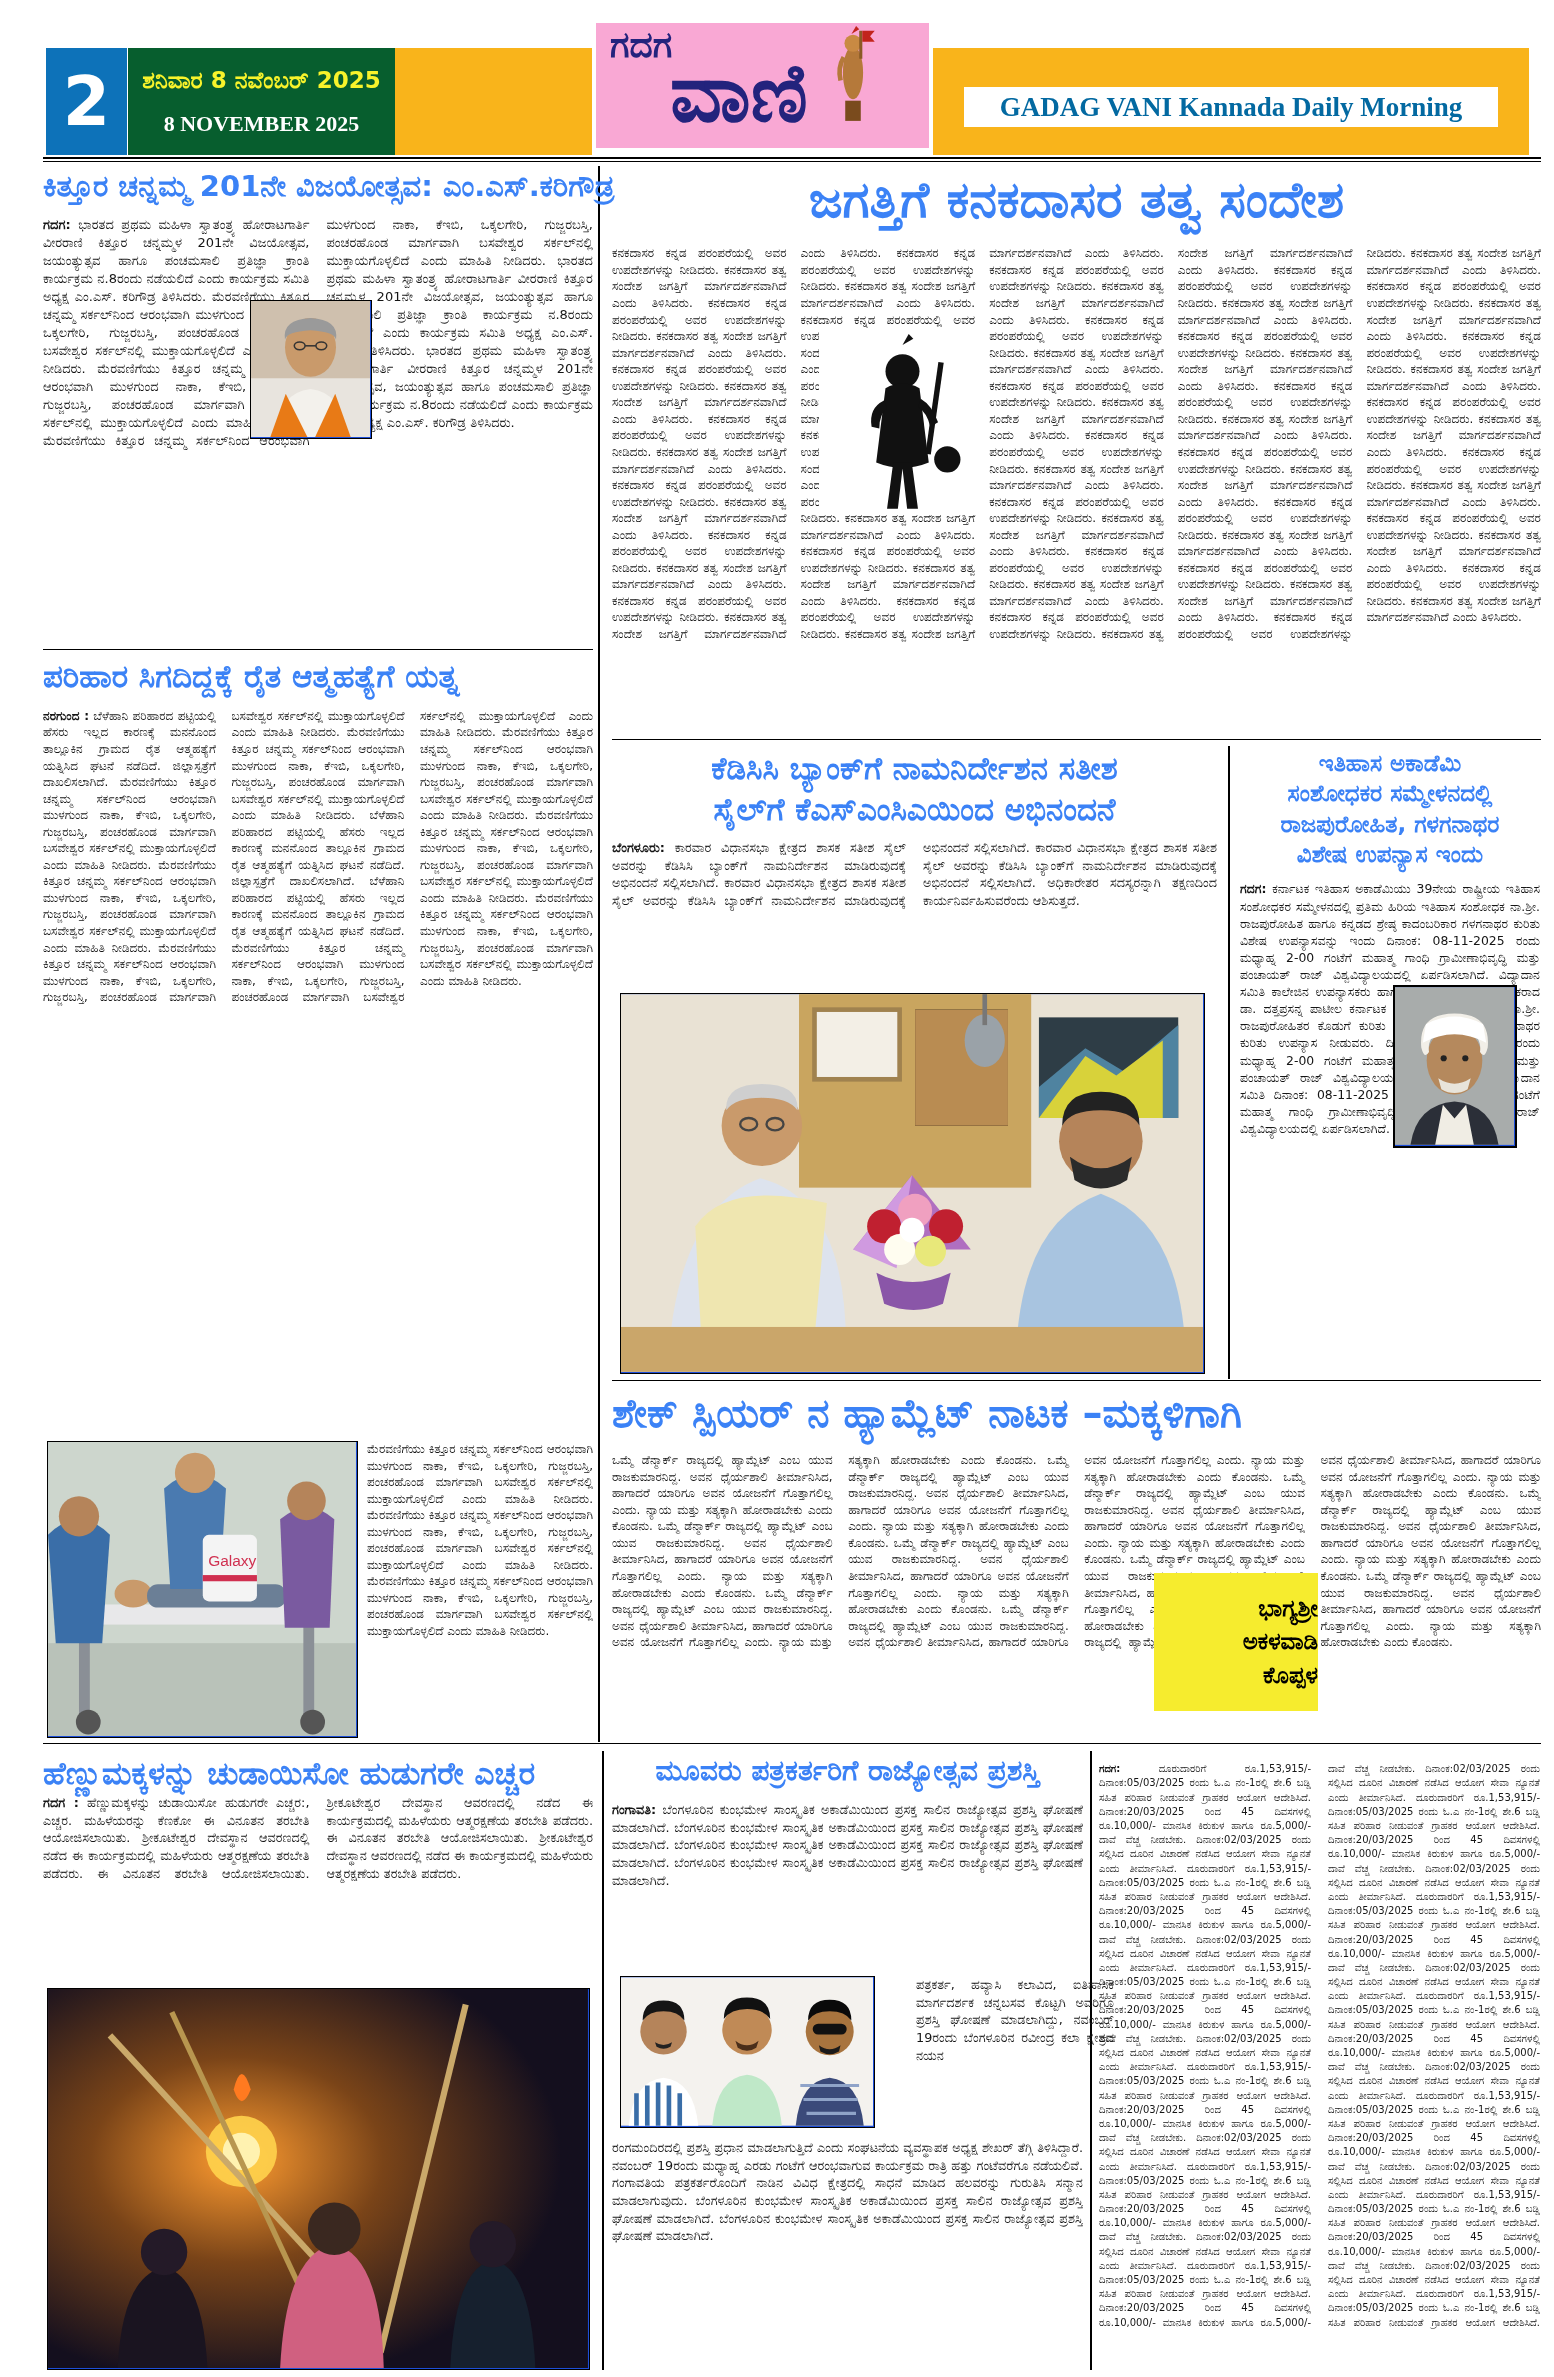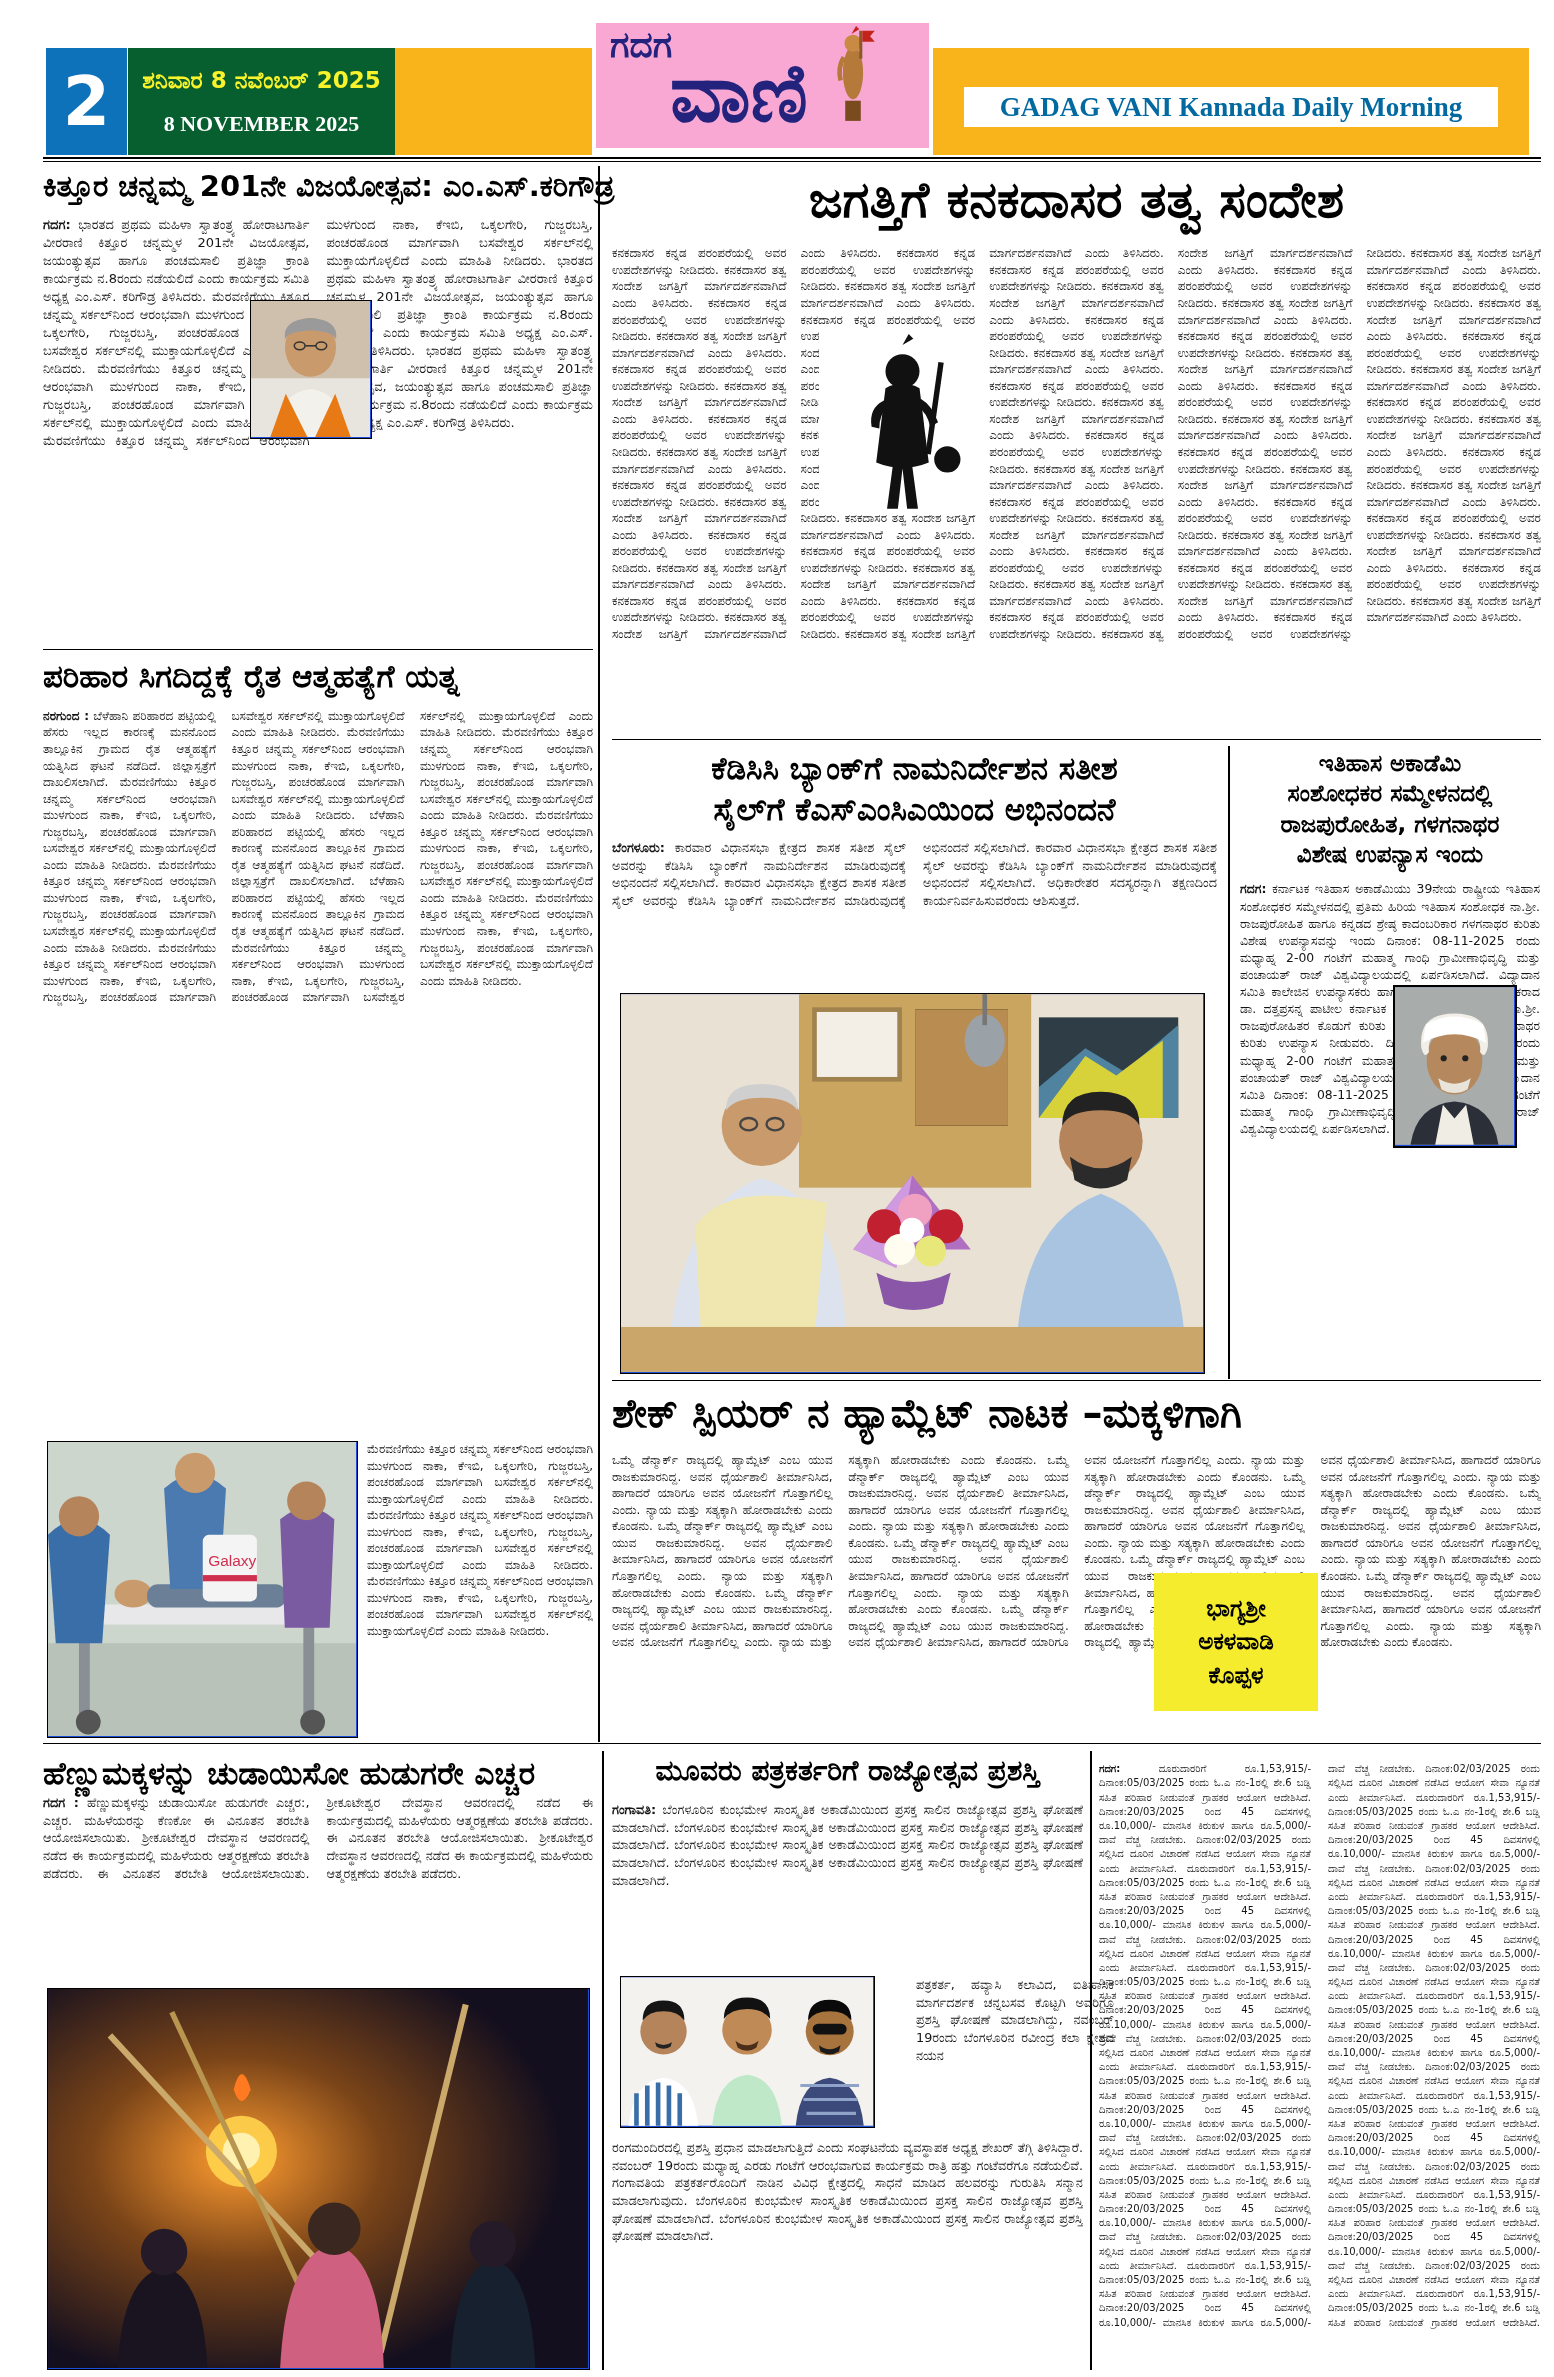--- a/index.html
+++ b/index.html
@@ -1,20 +1,20 @@
 <!DOCTYPE html>
 <html style="font-size:12.4px"><head>
 <meta charset="utf-8">
 <style>
 *{margin:0;padding:0;box-sizing:border-box}
 html,body{background:#ddd}
 body{font-family:"DejaVu Sans","Liberation Sans",sans-serif}
 .page{position:relative;width:1555px;height:2377px;background:#fff;margin:0 auto;overflow:hidden}
 .abs{position:absolute}
-.hl{font-weight:bold;color:#000000;line-height:1.32;font-family:"DejaVu Sans",sans-serif}
+.hl{font-weight:bold;color:#3b82f6;line-height:1.32;font-family:"DejaVu Sans",sans-serif}
 .center{text-align:center}
 .bodytxt{color:#151515;text-align:justify;overflow:hidden;line-height:1.38}
 .dl{font-weight:bold}
 .cols2{column-count:2;column-gap:17px}
 .cols3{column-count:3;column-gap:15.5px}
 .cols4{column-count:4;column-gap:15.5px}
 .cols5{column-count:5;column-gap:14px}
 .vrule{position:absolute;width:1.5px;background:#000}
 .hrule{position:absolute;height:0.8px;background:#000}
 .hrule2{position:absolute;height:5.4px;border-top:2.3px solid #000;border-bottom:1.5px solid #000}
@@ -217,21 +217,21 @@
     <div class="bodytxt" style="position:absolute;left:324px;top:785px;width:226px;height:297px;font-size:12px;">
       <span>ಮೆರವಣಿಗೆಯು ಕಿತ್ತೂರ ಚನ್ನಮ್ಮ ಸರ್ಕಲ್‌ನಿಂದ ಆರಂಭವಾಗಿ ಮುಳಗುಂದ ನಾಕಾ, ಕೆಇಬಿ, ಒಕ್ಕಲಗೇರಿ, ಗುಜ್ಜರಬಸ್ತಿ, ಪಂಚರಹೊಂಡ ಮಾರ್ಗವಾಗಿ ಬಸವೇಶ್ವರ ಸರ್ಕಲ್‌ನಲ್ಲಿ ಮುಕ್ತಾಯಗೊಳ್ಳಲಿದೆ ಎಂದು ಮಾಹಿತಿ ನೀಡಿದರು. ಮೆರವಣಿಗೆಯು ಕಿತ್ತೂರ ಚನ್ನಮ್ಮ ಸರ್ಕಲ್‌ನಿಂದ ಆರಂಭವಾಗಿ ಮುಳಗುಂದ ನಾಕಾ, ಕೆಇಬಿ, ಒಕ್ಕಲಗೇರಿ, ಗುಜ್ಜರಬಸ್ತಿ, ಪಂಚರಹೊಂಡ ಮಾರ್ಗವಾಗಿ ಬಸವೇಶ್ವರ ಸರ್ಕಲ್‌ನಲ್ಲಿ ಮುಕ್ತಾಯಗೊಳ್ಳಲಿದೆ ಎಂದು ಮಾಹಿತಿ ನೀಡಿದರು. ಮೆರವಣಿಗೆಯು ಕಿತ್ತೂರ ಚನ್ನಮ್ಮ ಸರ್ಕಲ್‌ನಿಂದ ಆರಂಭವಾಗಿ ಮುಳಗುಂದ ನಾಕಾ, ಕೆಇಬಿ, ಒಕ್ಕಲಗೇರಿ, ಗುಜ್ಜರಬಸ್ತಿ, ಪಂಚರಹೊಂಡ ಮಾರ್ಗವಾಗಿ ಬಸವೇಶ್ವರ ಸರ್ಕಲ್‌ನಲ್ಲಿ ಮುಕ್ತಾಯಗೊಳ್ಳಲಿದೆ ಎಂದು ಮಾಹಿತಿ ನೀಡಿದರು. </span>
     </div>
   </div>
 
   <div class="abs" style="left:612px;top:1387px;width:929px;height:353px;">
     <div class="hl" style="font-size:40px;white-space:nowrap;">ಶೇಕ್ ಸ್ಪಿಯರ್ ನ ಹ್ಯಾಮ್ಲೆಟ್ ನಾಟಕ –ಮಕ್ಕಳಿಗಾಗಿ</div>
     <div class="bodytxt cols4" style="margin-top:12.4px;height:290px;font-size:12px;">
       <span>ಒಮ್ಮೆ ಡೆನ್ಮಾರ್ಕ್ ರಾಜ್ಯದಲ್ಲಿ ಹ್ಯಾಮ್ಲೆಟ್ ಎಂಬ ಯುವ ರಾಜಕುಮಾರನಿದ್ದ. ಅವನ ಧೈರ್ಯಶಾಲಿ ತೀರ್ಮಾನಿಸಿದ, ಹಾಗಾದರೆ ಯಾರಿಗೂ ಅವನ ಯೋಜನೆಗೆ ಗೊತ್ತಾಗಲಿಲ್ಲ ಎಂದು. ನ್ಯಾಯ ಮತ್ತು ಸತ್ಯಕ್ಕಾಗಿ ಹೋರಾಡಬೇಕು ಎಂದು ಕೊಂಡನು. ಒಮ್ಮೆ ಡೆನ್ಮಾರ್ಕ್ ರಾಜ್ಯದಲ್ಲಿ ಹ್ಯಾಮ್ಲೆಟ್ ಎಂಬ ಯುವ ರಾಜಕುಮಾರನಿದ್ದ. ಅವನ ಧೈರ್ಯಶಾಲಿ ತೀರ್ಮಾನಿಸಿದ, ಹಾಗಾದರೆ ಯಾರಿಗೂ ಅವನ ಯೋಜನೆಗೆ ಗೊತ್ತಾಗಲಿಲ್ಲ ಎಂದು. ನ್ಯಾಯ ಮತ್ತು ಸತ್ಯಕ್ಕಾಗಿ ಹೋರಾಡಬೇಕು ಎಂದು ಕೊಂಡನು. ಒಮ್ಮೆ ಡೆನ್ಮಾರ್ಕ್ ರಾಜ್ಯದಲ್ಲಿ ಹ್ಯಾಮ್ಲೆಟ್ ಎಂಬ ಯುವ ರಾಜಕುಮಾರನಿದ್ದ. ಅವನ ಧೈರ್ಯಶಾಲಿ ತೀರ್ಮಾನಿಸಿದ, ಹಾಗಾದರೆ ಯಾರಿಗೂ ಅವನ ಯೋಜನೆಗೆ ಗೊತ್ತಾಗಲಿಲ್ಲ ಎಂದು. ನ್ಯಾಯ ಮತ್ತು ಸತ್ಯಕ್ಕಾಗಿ ಹೋರಾಡಬೇಕು ಎಂದು ಕೊಂಡನು. ಒಮ್ಮೆ ಡೆನ್ಮಾರ್ಕ್ ರಾಜ್ಯದಲ್ಲಿ ಹ್ಯಾಮ್ಲೆಟ್ ಎಂಬ ಯುವ ರಾಜಕುಮಾರನಿದ್ದ. ಅವನ ಧೈರ್ಯಶಾಲಿ ತೀರ್ಮಾನಿಸಿದ, ಹಾಗಾದರೆ ಯಾರಿಗೂ ಅವನ ಯೋಜನೆಗೆ ಗೊತ್ತಾಗಲಿಲ್ಲ ಎಂದು. ನ್ಯಾಯ ಮತ್ತು ಸತ್ಯಕ್ಕಾಗಿ ಹೋರಾಡಬೇಕು ಎಂದು ಕೊಂಡನು. ಒಮ್ಮೆ ಡೆನ್ಮಾರ್ಕ್ ರಾಜ್ಯದಲ್ಲಿ ಹ್ಯಾಮ್ಲೆಟ್ ಎಂಬ ಯುವ ರಾಜಕುಮಾರನಿದ್ದ. ಅವನ ಧೈರ್ಯಶಾಲಿ ತೀರ್ಮಾನಿಸಿದ, ಹಾಗಾದರೆ ಯಾರಿಗೂ ಅವನ ಯೋಜನೆಗೆ ಗೊತ್ತಾಗಲಿಲ್ಲ ಎಂದು. ನ್ಯಾಯ ಮತ್ತು ಸತ್ಯಕ್ಕಾಗಿ ಹೋರಾಡಬೇಕು ಎಂದು ಕೊಂಡನು. ಒಮ್ಮೆ ಡೆನ್ಮಾರ್ಕ್ ರಾಜ್ಯದಲ್ಲಿ ಹ್ಯಾಮ್ಲೆಟ್ ಎಂಬ ಯುವ ರಾಜಕುಮಾರನಿದ್ದ. ಅವನ ಧೈರ್ಯಶಾಲಿ ತೀರ್ಮಾನಿಸಿದ, ಹಾಗಾದರೆ ಯಾರಿಗೂ ಅವನ ಯೋಜನೆಗೆ ಗೊತ್ತಾಗಲಿಲ್ಲ ಎಂದು. ನ್ಯಾಯ ಮತ್ತು ಸತ್ಯಕ್ಕಾಗಿ ಹೋರಾಡಬೇಕು ಎಂದು ಕೊಂಡನು. ಒಮ್ಮೆ ಡೆನ್ಮಾರ್ಕ್ ರಾಜ್ಯದಲ್ಲಿ ಹ್ಯಾಮ್ಲೆಟ್ ಎಂಬ ಯುವ ರಾಜಕುಮಾರನಿದ್ದ. ಅವನ ಧೈರ್ಯಶಾಲಿ ತೀರ್ಮಾನಿಸಿದ, ಹಾಗಾದರೆ ಯಾರಿಗೂ ಅವನ ಯೋಜನೆಗೆ ಗೊತ್ತಾಗಲಿಲ್ಲ ಎಂದು. ನ್ಯಾಯ ಮತ್ತು ಸತ್ಯಕ್ಕಾಗಿ ಹೋರಾಡಬೇಕು ಎಂದು ಕೊಂಡನು. ಒಮ್ಮೆ ಡೆನ್ಮಾರ್ಕ್ ರಾಜ್ಯದಲ್ಲಿ ಹ್ಯಾಮ್ಲೆಟ್ ಎಂಬ ಯುವ ರಾಜಕುಮಾರನಿದ್ದ. ಅವನ ಧೈರ್ಯಶಾಲಿ ತೀರ್ಮಾನಿಸಿದ, ಹಾಗಾದರೆ ಯಾರಿಗೂ ಅವನ ಯೋಜನೆಗೆ ಗೊತ್ತಾಗಲಿಲ್ಲ ಎಂದು. ನ್ಯಾಯ ಮತ್ತು ಸತ್ಯಕ್ಕಾಗಿ ಹೋರಾಡಬೇಕು ಎಂದು ಕೊಂಡನು. ಒಮ್ಮೆ ಡೆನ್ಮಾರ್ಕ್ ರಾಜ್ಯದಲ್ಲಿ ಹ್ಯಾಮ್ಲೆಟ್ ಎಂಬ ಯುವ ರಾಜಕುಮಾರನಿದ್ದ. ಅವನ ಧೈರ್ಯಶಾಲಿ ತೀರ್ಮಾನಿಸಿದ, ಹಾಗಾದರೆ ಯಾರಿಗೂ ಅವನ ಯೋಜನೆಗೆ ಗೊತ್ತಾಗಲಿಲ್ಲ ಎಂದು. ನ್ಯಾಯ ಮತ್ತು ಸತ್ಯಕ್ಕಾಗಿ ಹೋರಾಡಬೇಕು ಎಂದು ಕೊಂಡನು. ಒಮ್ಮೆ ಡೆನ್ಮಾರ್ಕ್ ರಾಜ್ಯದಲ್ಲಿ ಹ್ಯಾಮ್ಲೆಟ್ ಎಂಬ ಯುವ ರಾಜಕುಮಾರನಿದ್ದ. ಅವನ ಧೈರ್ಯಶಾಲಿ ತೀರ್ಮಾನಿಸಿದ, ಹಾಗಾದರೆ ಯಾರಿಗೂ ಅವನ ಯೋಜನೆಗೆ ಗೊತ್ತಾಗಲಿಲ್ಲ ಎಂದು. ನ್ಯಾಯ ಮತ್ತು ಸತ್ಯಕ್ಕಾಗಿ ಹೋರಾಡಬೇಕು ಎಂದು ಕೊಂಡನು. ಒಮ್ಮೆ ಡೆನ್ಮಾರ್ಕ್ ರಾಜ್ಯದಲ್ಲಿ ಹ್ಯಾಮ್ಲೆಟ್ ಎಂಬ ಯುವ ರಾಜಕುಮಾರನಿದ್ದ. ಅವನ ಧೈರ್ಯಶಾಲಿ ತೀರ್ಮಾನಿಸಿದ, ಹಾಗಾದರೆ ಯಾರಿಗೂ ಅವನ ಯೋಜನೆಗೆ ಗೊತ್ತಾಗಲಿಲ್ಲ ಎಂದು. ನ್ಯಾಯ ಮತ್ತು ಸತ್ಯಕ್ಕಾಗಿ ಹೋರಾಡಬೇಕು ಎಂದು ಕೊಂಡನು. </span>
     </div>
-    <div class="yellowbox" style="left:542px;top:186px;width:164px;height:138px;font-size:23px;line-height:1.45;">
+    <div class="yellowbox" style="left:542px;top:186px;width:164px;height:138px;font-size:23px;line-height:1.45;text-align:right;">
       <div>ಭಾಗ್ಯಶ್ರೀ</div>
       <div>ಅಕಳವಾಡಿ</div>
       <div>ಕೊಪ್ಪಳ</div>
     </div>
   </div>
 
   <div class="abs" style="left:43px;top:1753px;width:550px;height:619px;">
     <div class="hl" style="font-size:31px;white-space:nowrap;">ಹೆಣ್ಣುಮಕ್ಕಳನ್ನು ಚುಡಾಯಿಸೋ ಹುಡುಗರೇ ಎಚ್ಚರ</div>
     <div class="bodytxt cols2" style="height:172px;font-size:12.8px;">
       <span class="dl">ಗದಗ :</span>

